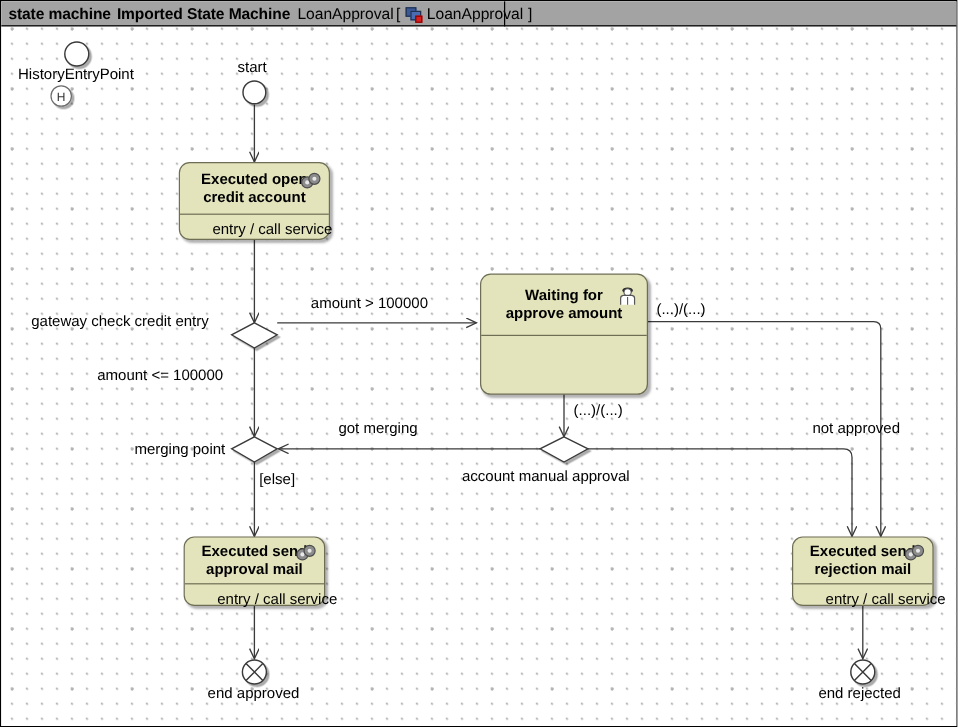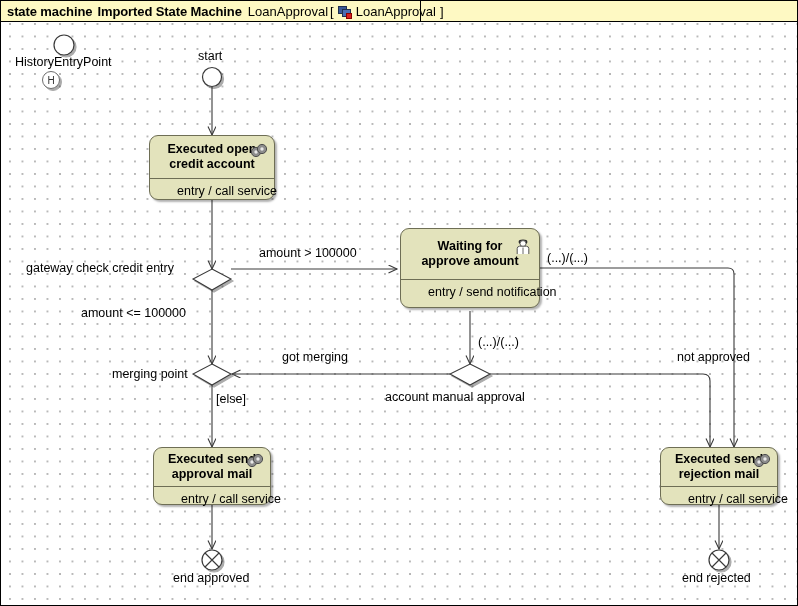--- a/index.html
+++ b/index.html
@@ -11,21 +11,21 @@
     box-sizing:border-box;
     border:1px solid #000;
     background:#ffffff;
     overflow:hidden;
   }
 
   
   #header{
     position:absolute;left:0;top:0;width:798px;height:21px;
     box-sizing:border-box;
-    background:#fef9c3;
+    background:#a3a3a3;
     border-bottom:1px solid #000000;
     display:flex;align-items:center;
     white-space:nowrap;
     z-index:30;
   }
   #header .ttl{
     font-size:13px;font-weight:bold;color:#000;
     padding-left:6px;letter-spacing:-0.1px;
   }
   #header .sm-name{
@@ -216,33 +216,32 @@
           <circle cx="6" cy="9" r="4.6" fill="#8c8c8c" stroke="#4c4c4c" stroke-width="1"></circle>
           <circle cx="6" cy="9" r="1.7" fill="#e8e8e8"></circle>
           <circle cx="12" cy="6" r="4.6" fill="#8c8c8c" stroke="#4c4c4c" stroke-width="1"></circle>
           <circle cx="12" cy="6" r="1.7" fill="#e8e8e8"></circle>
         </svg>
       </div>
       <div class="divider"></div>
       <div class="body">entry / call service</div>
     </div>
 
-    <div class="state" style="left:399px;top:206px;width:140px;height:80px;">
+    <div class="state" style="left:399px;top:206px;width:140px;height:101px;">
       <div class="title" style="padding-top:10px;padding-bottom:10px;">
         <div>Waiting for</div>
         <div>approve amount</div>
         <svg class="cornicon" viewBox="0 0 18 18" style="top:9px;right:7px;height:18px;">
           <ellipse cx="9" cy="4" rx="4.4" ry="2.4" fill="#2a2a2a"></ellipse>
           <circle cx="9" cy="5.6" r="3" fill="#ffffff" stroke="#555" stroke-width="0.9"></circle>
           <path d="M3.2,16 L3.2,10.5 Q3.2,8.6 5.4,8.2 L12.6,8.2 Q14.8,8.6 14.8,10.5 L14.8,16" fill="#ffffff" stroke="#555" stroke-width="1"></path>
           <path d="M9,9.5 L9,16" stroke="#555" stroke-width="0.9"></path>
         </svg>
       </div>
       <div class="divider"></div>
-      <div class="body">entry / send notification</div>
     </div>
 
     <div class="state" style="left:152px;top:425px;width:118px;height:58px;">
       <div class="title" style="padding:4px 4px 4px 4px;">
         <div>Executed send</div>
         <div>approval mail</div>
         <svg class="cornicon" viewBox="0 0 18 16" style="top:5px;">
           <circle cx="6" cy="9" r="4.6" fill="#8c8c8c" stroke="#4c4c4c" stroke-width="1"></circle>
           <circle cx="6" cy="9" r="1.7" fill="#e8e8e8"></circle>
           <circle cx="12" cy="6" r="4.6" fill="#8c8c8c" stroke="#4c4c4c" stroke-width="1"></circle>

